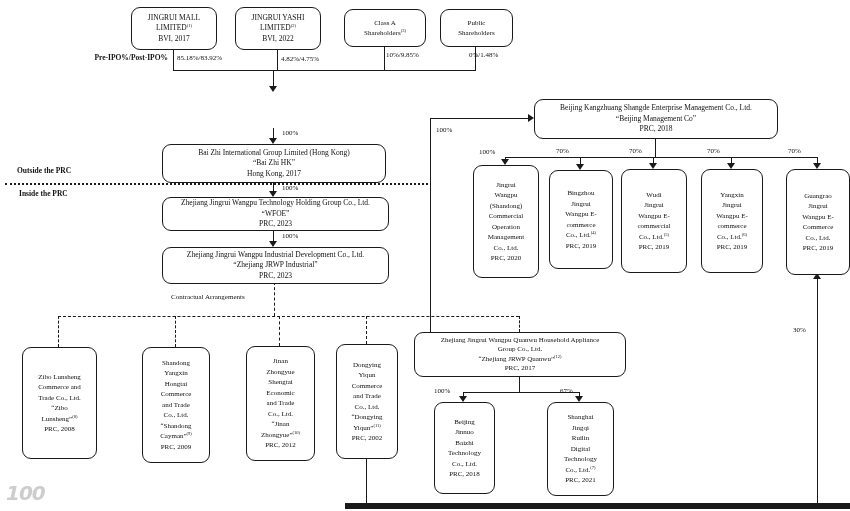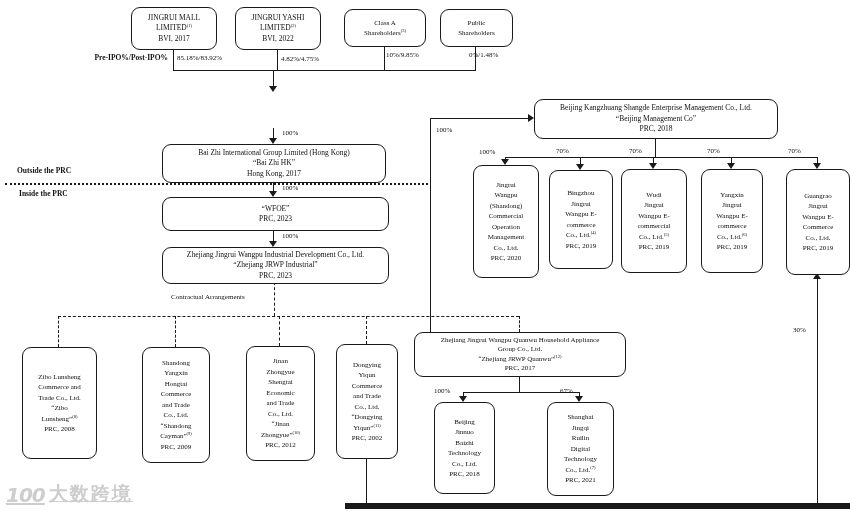--- a/index.html
+++ b/index.html
@@ -15,22 +15,22 @@
   .lbl{position:absolute;font-size:7px;white-space:nowrap;}
   .lbl.b{font-weight:bold;font-size:7.5px;}
   .ln{position:absolute;background:#1a1a1a;}
   .dash-h{position:absolute;border-top:1px dashed #1a1a1a;height:0;}
   .dash-v{position:absolute;border-left:1px dashed #1a1a1a;width:0;}
   .dot-h{position:absolute;border-top:2px dotted #1a1a1a;height:0;}
   .arr{position:absolute;width:0;height:0;}
   .arr.d{border-left:4px solid transparent;border-right:4px solid transparent;border-top:6px solid #1a1a1a;}
   .arr.u{border-left:4px solid transparent;border-right:4px solid transparent;border-bottom:6px solid #1a1a1a;}
   .arr.r{border-top:4px solid transparent;border-bottom:4px solid transparent;border-left:6px solid #1a1a1a;}
-  .watermark{position:absolute;left:6px;top:481px;display:flex;align-items:flex-end;gap:4px;
-             font-family:"DejaVu Sans","Liberation Sans",sans-serif;color:#cdcdcd;font-weight:bold;text-decoration:underline;}
+  .watermark{position:absolute;left:6px;top:481px;display:flex;align-items:flex-start;gap:4px;
+             font-family:"DejaVu Sans","Liberation Sans",sans-serif;color:#cdcdcd;font-weight:bold;}
   .wm-logo{font-size:20px;font-style:italic;letter-spacing:-1px;}
   .wm-text{font-size:19px;letter-spacing:2px;}
 </style>
 </head>
 <body>
 
 <div class="stage">
 
   <div class="ln" style="left:173px;top:48px;width:1px;height:22px"></div>
   <div class="ln" style="left:277px;top:48px;width:1px;height:22px"></div>
@@ -120,20 +120,21 @@
   <div class="node" style="left:440px;top:9px;width:71px;height:36px">
       <div class="bl"><span>Public</span></div>
       <div class="bl"><span>Shareholders</span></div>
     </div>
   <div class="node wide" style="left:162px;top:144px;width:222px;height:37px">
       <div class="bl"><span>Bai Zhi International Group Limited (Hong Kong)</span></div>
       <div class="bl"><span>“Bai Zhi HK”</span></div>
       <div class="bl"><span>Hong Kong, 2017</span></div>
     </div>
   <div class="node wide" style="left:162px;top:197px;width:225px;height:32px">
+      <div class="bl"><span>Zhejiang Jingrui Wangpu Technology Holding Group Co., Ltd.</span></div>
       <div class="bl"><span>“WFOE”</span></div>
       <div class="bl"><span>PRC, 2023</span></div>
     </div>
   <div class="node wide" style="left:162px;top:247px;width:225px;height:35px">
       <div class="bl"><span>Zhejiang Jingrui Wangpu Industrial Development Co., Ltd.</span></div>
       <div class="bl"><span>“Zhejiang JRWP Industrial”</span></div>
       <div class="bl"><span>PRC, 2023</span></div>
     </div>
   <div class="node wide" style="left:534px;top:99px;width:242px;height:38px">
       <div class="bl"><span>Beijing Kangzhuang Shangde Enterprise Management Co., Ltd.</span></div>
@@ -241,16 +242,15 @@
       <div class="bl"><span>Commerce</span></div>
       <div class="bl"><span>and Trade</span></div>
       <div class="bl"><span>Co., Ltd.</span></div>
       <div class="bl"><span>“Dongying</span></div>
       <div class="bl"><span>Yiqun”</span><sup>(11)</sup></div>
       <div class="bl"><span>PRC, 2002</span></div>
     </div>
 
   <div class="watermark">
     <span class="wm-logo">100</span>
-    <span class="wm-text">大数跨境</span>
   </div>
 
 </div>
 
 </body></html>

